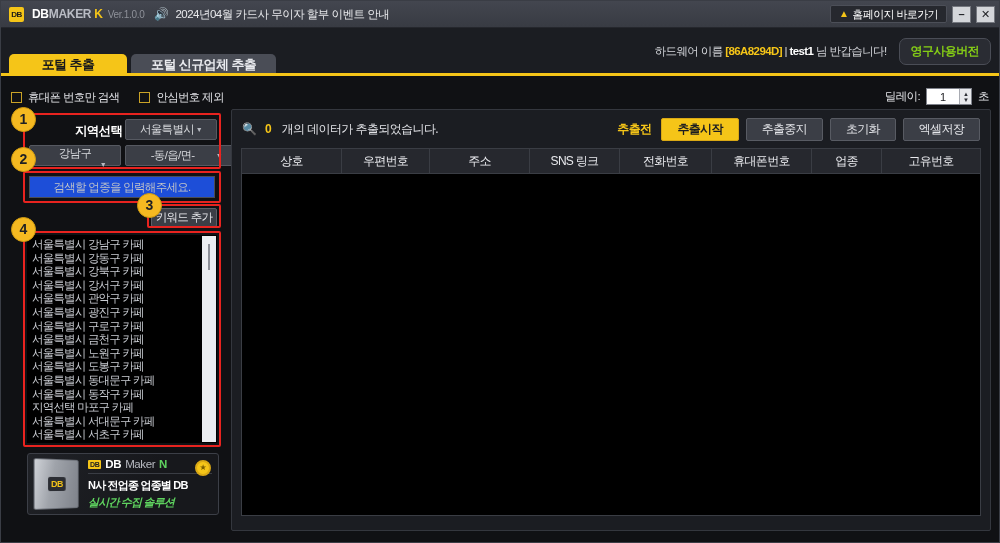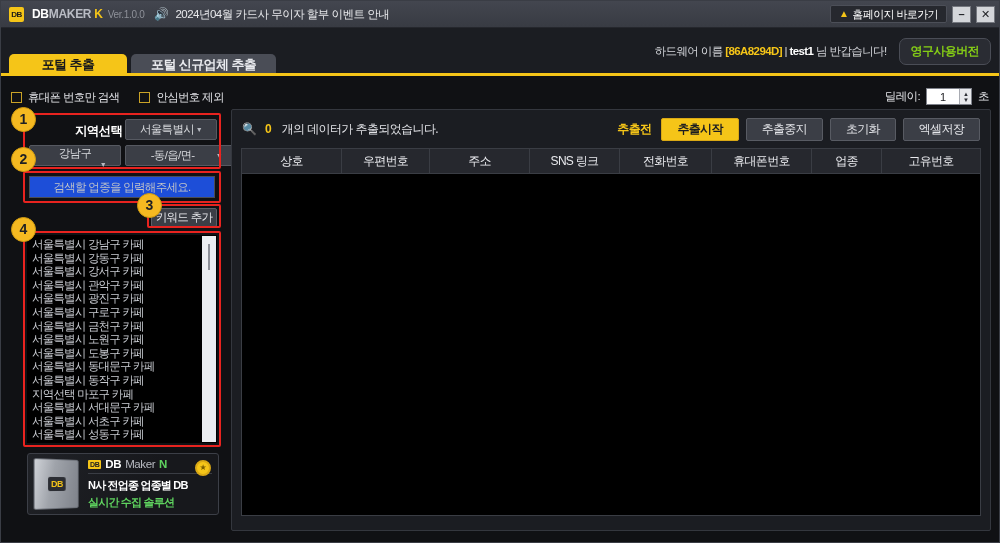--- a/index.html
+++ b/index.html
@@ -192,21 +192,21 @@
     border-bottom: 1px solid #3a3d44; padding-bottom: 3px;
   }
   .promo-brand .bdb { color: #ffffff; }
   .promo-brand .light { color: #b8bbc2; font-weight: normal; }
   .promo-brand .bn { color: #5fd35f; }
   .promo-ico {
     background: #f5c518; color: #1c1d21; font-size: 7px; font-weight: bold;
     padding: 1px 2px; border-radius: 1px; letter-spacing: -0.4px;
   }
   .promo-l1 { font-size: 11px; font-weight: bold; color: #ffffff; letter-spacing: -0.8px; margin-top: 4px; }
-  .promo-l2 { font-size: 11px; font-weight: bold; color: #5fd35f; letter-spacing: -0.8px; margin-top: 2px; }
+  .promo-l2 { font-size: 11px; font-weight: bold; color: #5fd35f; letter-spacing: -0.8px; margin-top: 2px; font-style: italic; }
   .promo-medal {
     position: absolute; right: 7px; top: 6px; width: 16px; height: 16px;
     border-radius: 50%; background: #f5c518; border: 2px solid #d9a815;
     color: #7a5c00; font-size: 8px; line-height: 12px; text-align: center;
   }
 
   
   #rightpanel {
     position: absolute; left: 230px; top: 108px; width: 760px; height: 422px;
     background: #1b1d22; border: 1px solid #34373e; border-radius: 2px;
@@ -313,20 +313,21 @@
       <span class="caret">▼</span>
     </div>
 
     <div class="kwinput">검색할 업종을 입력해주세요.</div>
     <div class="kwbtn">키워드 추가</div>
 
     <div class="listbox">
       <div class="list-items" id="list-items">
           <div class="litem">서울특별시 강남구 카페</div>
           <div class="litem">서울특별시 강동구 카페</div>
+          <div class="litem">서울특별시 강북구 카페</div>
           <div class="litem">서울특별시 강서구 카페</div>
           <div class="litem">서울특별시 관악구 카페</div>
           <div class="litem">서울특별시 광진구 카페</div>
           <div class="litem">서울특별시 구로구 카페</div>
           <div class="litem">서울특별시 금천구 카페</div>
           <div class="litem">서울특별시 노원구 카페</div>
           <div class="litem">서울특별시 도봉구 카페</div>
           <div class="litem">서울특별시 동대문구 카페</div>
           <div class="litem">서울특별시 동작구 카페</div>
           <div class="litem">지역선택 마포구 카페</div>

